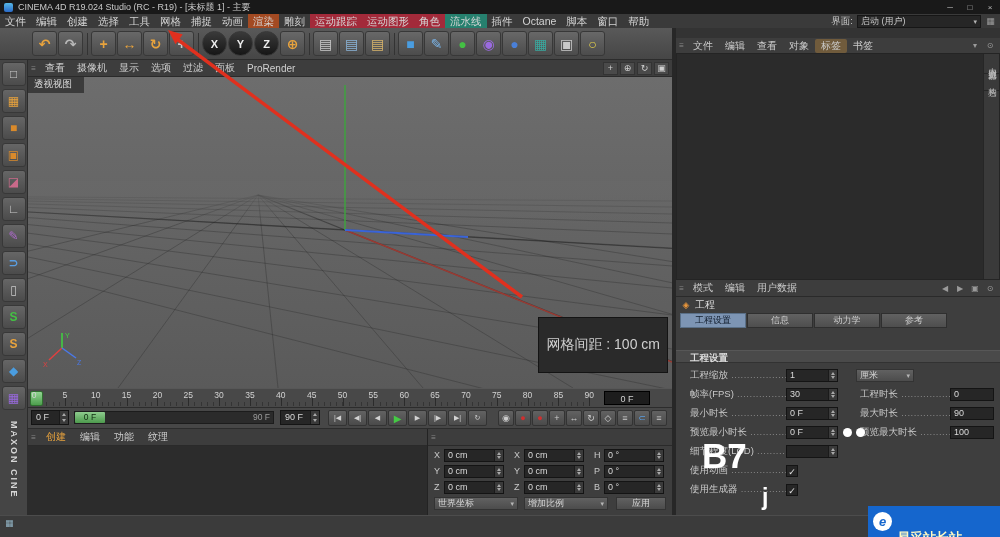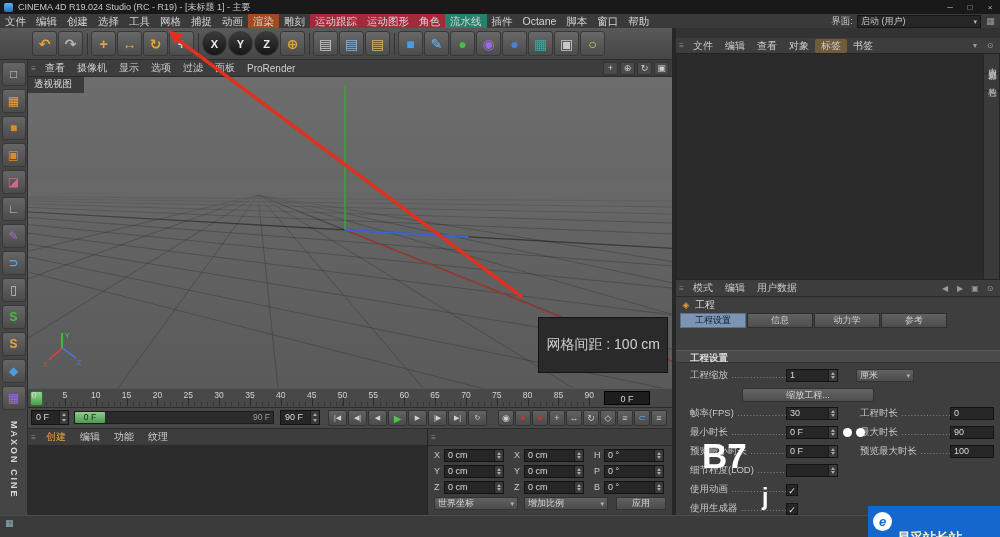--- a/index.html
+++ b/index.html
@@ -541,23 +541,20 @@
       <div id="attrsection">工程设置</div>
       <div id="attrrows">
           <div class="attr-row">
             <div class="albl">工程缩放</div>
             <div class="actl">
               <div class="ainput">1<div class="spin"></div></div>
             </div>
             <div class="adrop">厘米<span class="drop-arrow">▾</span></div>
           </div>
           <div class="attr-row">
-            <div class="abtn">缩放工程...</div>
-          </div>
-          <div class="attr-row">
             <div class="albl">帧率(FPS)</div>
             <div class="actl">
               <div class="ainput">30<div class="spin"></div></div>
             </div>
             <div class="albl2">工程时长</div>
             <div class="ainput2">0</div>
           </div>
           <div class="attr-row">
             <div class="albl">最小时长</div>
             <div class="actl">

